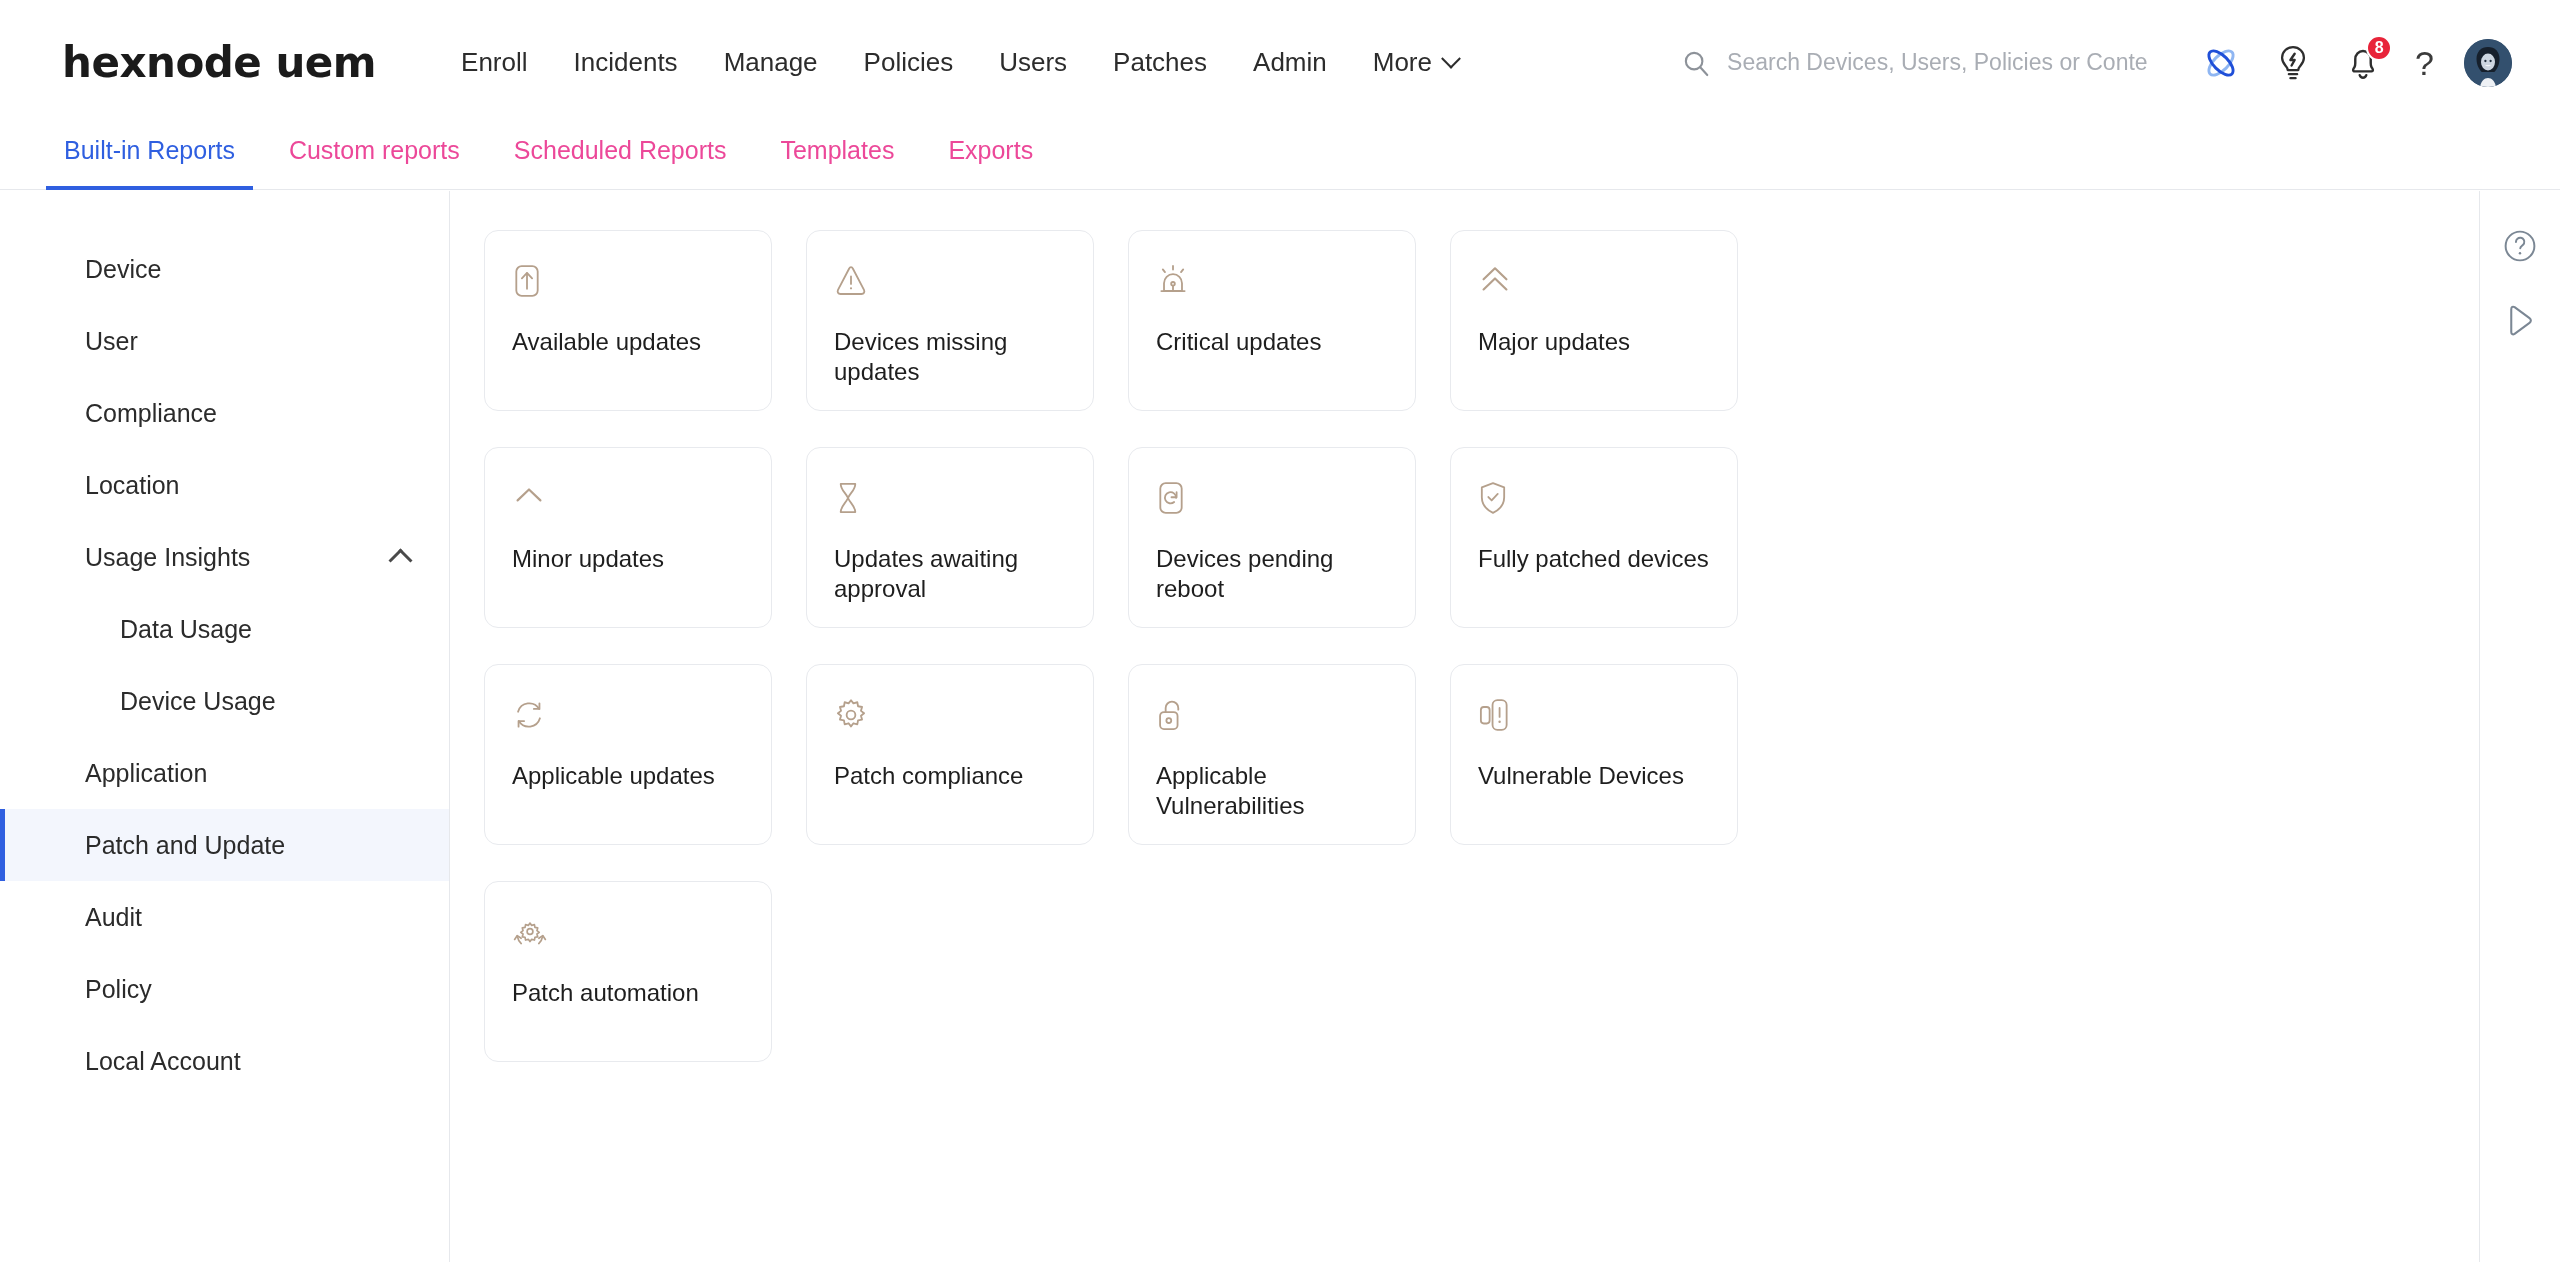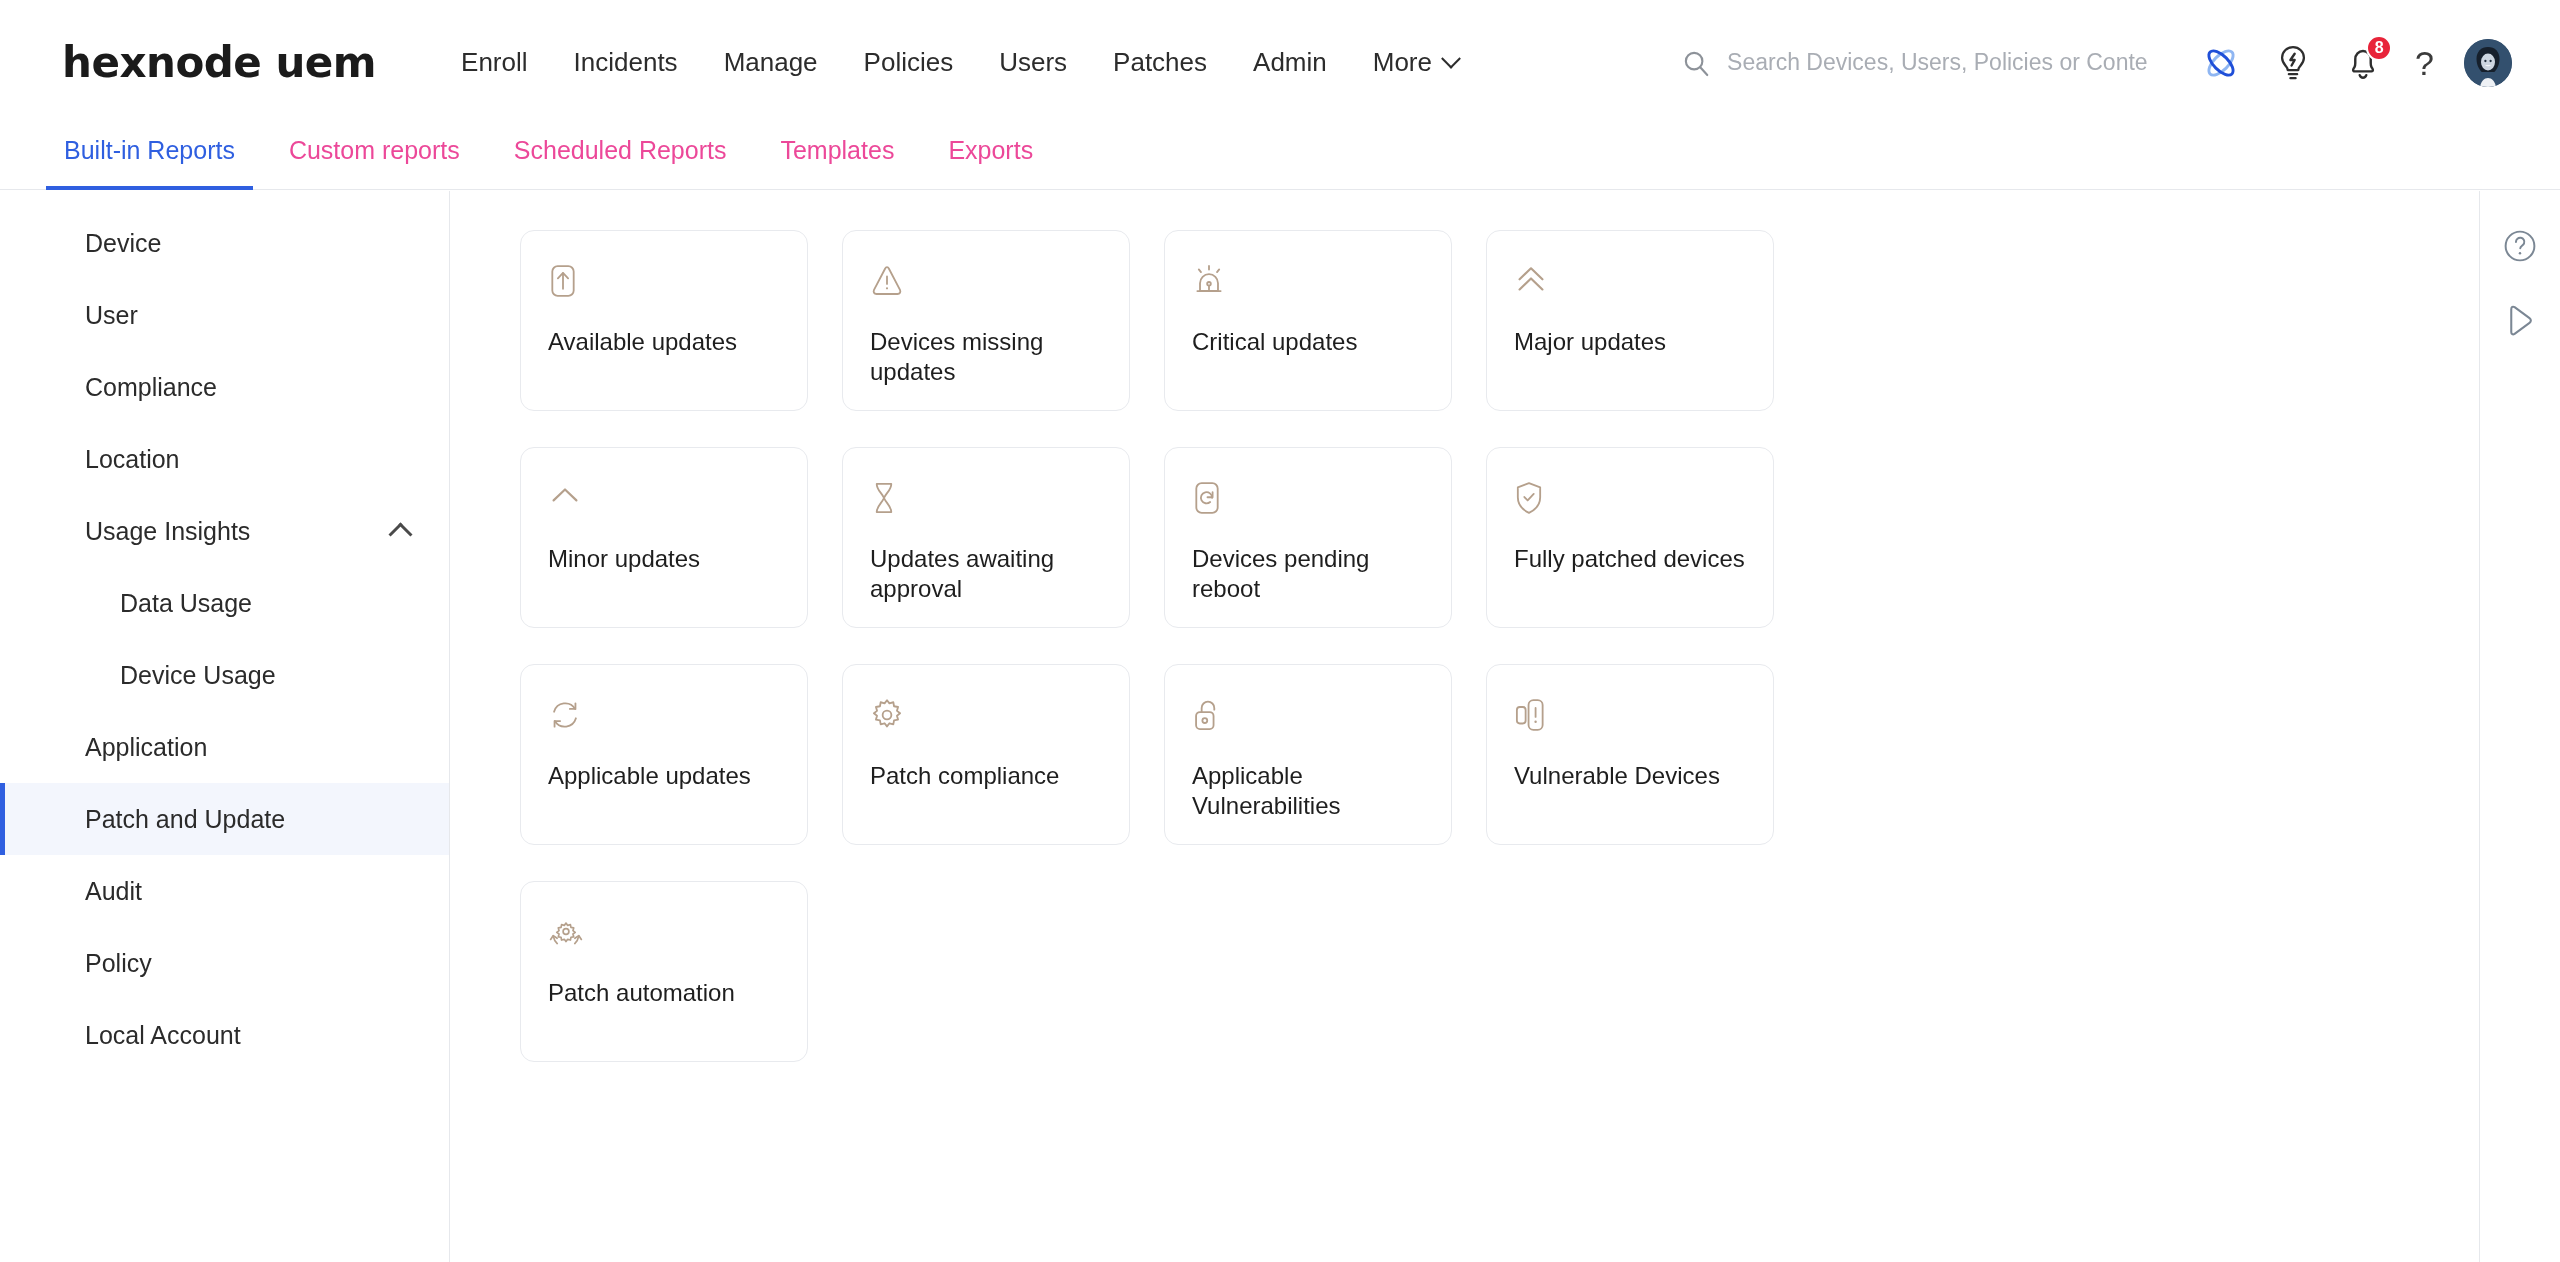--- a/index.html
+++ b/index.html
@@ -86,21 +86,21 @@
   .tab.active { color: #2f5fe0; }
   .tab.active::after {
     content: ""; position: absolute; left: 0; right: 0; bottom: 0;
     height: 4px; background: #2f5fe0;
   }
 
   
   .sidebar {
     position: absolute; top: 191px; left: 0; width: 450px; height: 1071px;
     background: #fff; border-right: 1px solid #e6e8ec;
-    padding-top: 16px;
+    padding-top: 42px;
   }
   .side-item {
     position: relative; display: flex; align-items: center;
     height: 72px; padding-left: 85px; padding-right: 40px;
     font-size: 25px; color: #2b2b2b; cursor: pointer;
   }
   .side-item.sub { padding-left: 120px; }
   .side-item.active { background: #f3f6fd; }
   .side-item.active::before {
     content: ""; position: absolute; left: 0; top: 0; bottom: 0;
@@ -109,21 +109,21 @@
   .side-item .caret {
     margin-left: auto;
     width: 17px; height: 17px;
     border-left: 3px solid #4a4a4a; border-top: 3px solid #4a4a4a;
     transform: rotate(45deg); margin-top: 6px;
   }
 
   
   .content {
     position: absolute; top: 191px; left: 451px; right: 81px; bottom: 0;
-    background: #fff; padding: 39px 0 0 69px;
+    background: #fff; padding: 39px 0 0 33px;
   }
   .grid {
     display: grid;
     grid-template-columns: repeat(4, 288px);
     gap: 36px 34px;
   }
   .card {
     width: 288px; height: 181px;
     border: 1px solid #e8eaee; border-radius: 14px;
     background: #fff; cursor: pointer;

